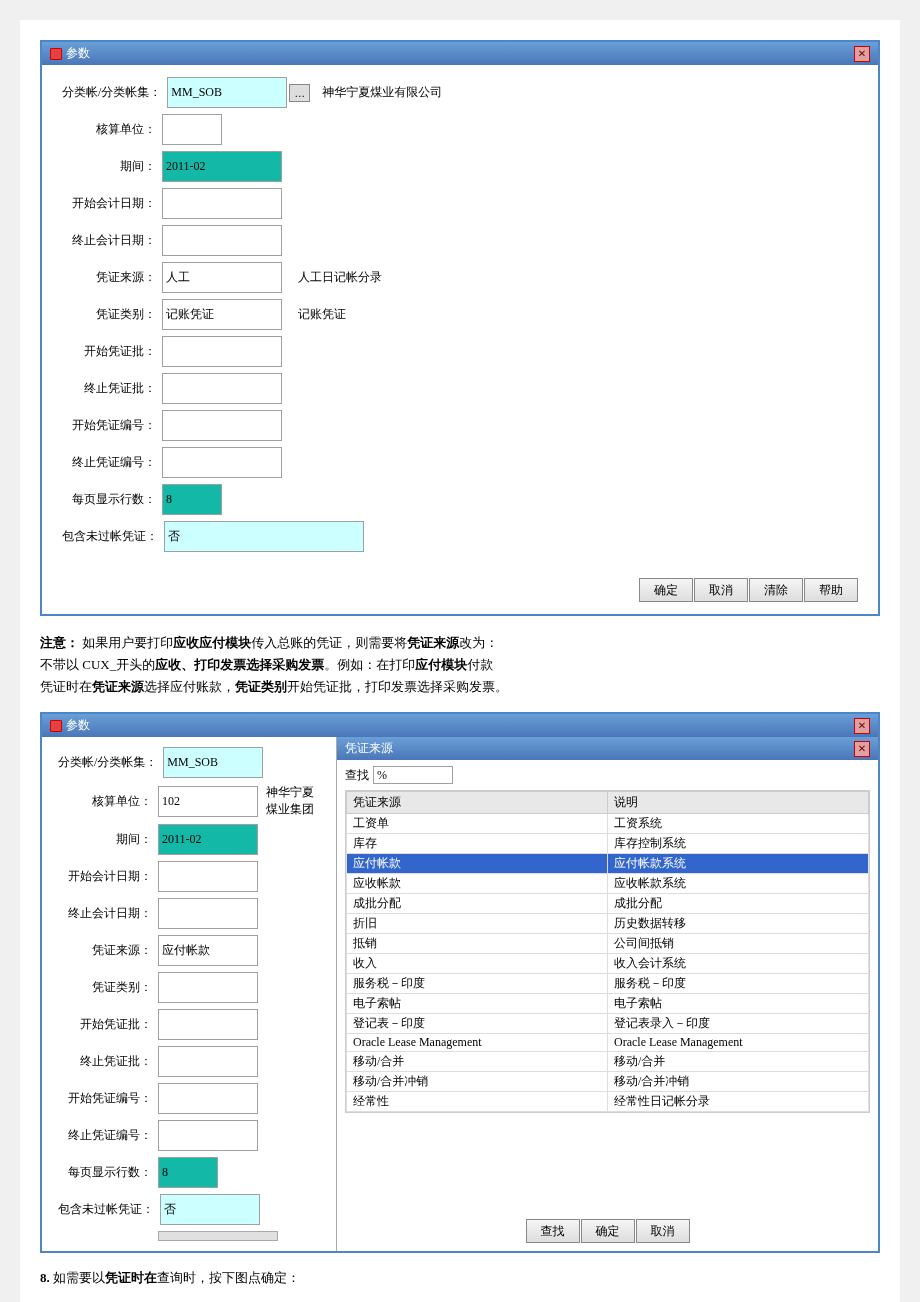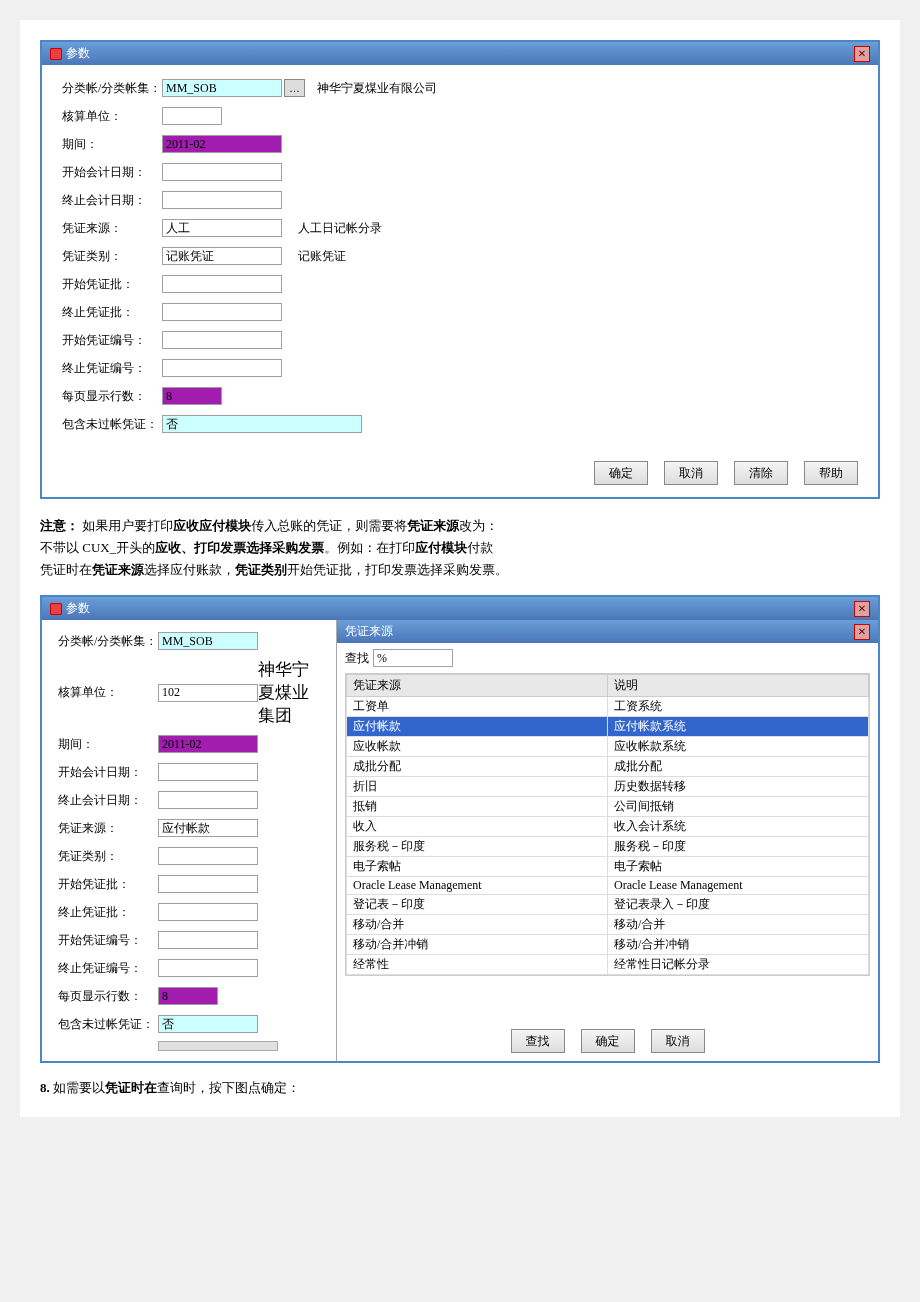--- a/index.html
+++ b/index.html
@@ -41,35 +41,37 @@
     }
 
     
     .form-row {
       display: flex;
       align-items: center;
       margin-bottom: 6px;
       min-height: 22px;
     }
     .form-label {
+      text-align: right;
       min-width: 100px;
+      padding-right: 6px;
       font-size: 12px;
       white-space: nowrap;
     }
     .form-input {
       border: 1px solid #a0a0a0;
       background: #fff;
-      height: 18px;
+      height: 31px;
       padding: 3px 3px;
       font-size: 12px;
       font-family: inherit;
       min-width: 100px;
     }
     .form-input.highlighted {
-      background: #a21caf;
+      background: #14b8a6;
     }
     .form-input.cyan-bg {
       background: #ccffff;
     }
     .form-input.narrow {
       min-width: 60px;
       width: 60px;
     }
     .form-input.medium {
       min-width: 120px;
@@ -81,21 +83,21 @@
     }
     .form-sub-label {
       margin-left: 16px;
       font-size: 12px;
     }
 
     
     .button-row {
       display: flex;
       justify-content: flex-end;
-      gap: 16px;
+      gap: 1px;
       padding: 8px 20px 12px 20px;
     }
     .btn {
       border: 1px solid #888;
       background: linear-gradient(to bottom, #f5f5f5, #ddd);
       padding: 2px 14px;
       font-size: 12px;
       font-family: inherit;
       cursor: pointer;
       height: 24px;
@@ -350,21 +352,21 @@
       <div class="split-left">
 
         <div class="form-row">
           <span class="form-label">分类帐/分类帐集：</span>
           <input class="form-input cyan-bg" style="width: 90px;" value="MM_SOB">
         </div>
 
         <div class="form-row">
           <span class="form-label">核算单位：</span>
           <input class="form-input" style="width: 40px;" value="102">
-          <span style="margin-left:0;font-size:17px;">神华宁夏煤业集团</span>
+          <span style="margin-left:8px;font-size:12px;">神华宁夏煤业集团</span>
         </div>
 
         <div class="form-row">
           <span class="form-label">期间：</span>
           <input class="form-input highlighted" style="width: 80px;" value="2011-02">
         </div>
 
         <div class="form-row">
           <span class="form-label">开始会计日期：</span>
           <input class="form-input" style="width: 80px;" value="">
@@ -437,20 +439,24 @@
                 <tr>
                   <th>凭证来源</th>
                   <th>说明</th>
                 </tr>
               </thead>
               <tbody id="dropdown-tbody">
               <tr>
                     <td>工资单</td>
                     <td>工资系统</td>
                   </tr>
+                  <tr>
+                    <td>库存</td>
+                    <td>库存控制系统</td>
+                  </tr>
                   <tr class="selected">
                     <td>应付帐款</td>
                     <td>应付帐款系统</td>
                   </tr>
                   <tr>
                     <td>应收帐款</td>
                     <td>应收帐款系统</td>
                   </tr>
                   <tr>
                     <td>成批分配</td>
@@ -470,26 +476,26 @@
                   </tr>
                   <tr>
                     <td>服务税－印度</td>
                     <td>服务税－印度</td>
                   </tr>
                   <tr>
                     <td>电子索帖</td>
                     <td>电子索帖</td>
                   </tr>
                   <tr>
+                    <td>登记表－印度</td>
+                    <td>登记表录入－印度</td>
+                  </tr>
+                  <tr>
                     <td>Oracle Lease Management</td>
                     <td>Oracle Lease Management</td>
-                  </tr>
-                  <tr>
-                    <td>登记表－印度</td>
-                    <td>登记表录入－印度</td>
                   </tr>
                   <tr>
                     <td>移动/合并</td>
                     <td>移动/合并</td>
                   </tr>
                   <tr>
                     <td>移动/合并冲销</td>
                     <td>移动/合并冲销</td>
                   </tr>
                   <tr>

